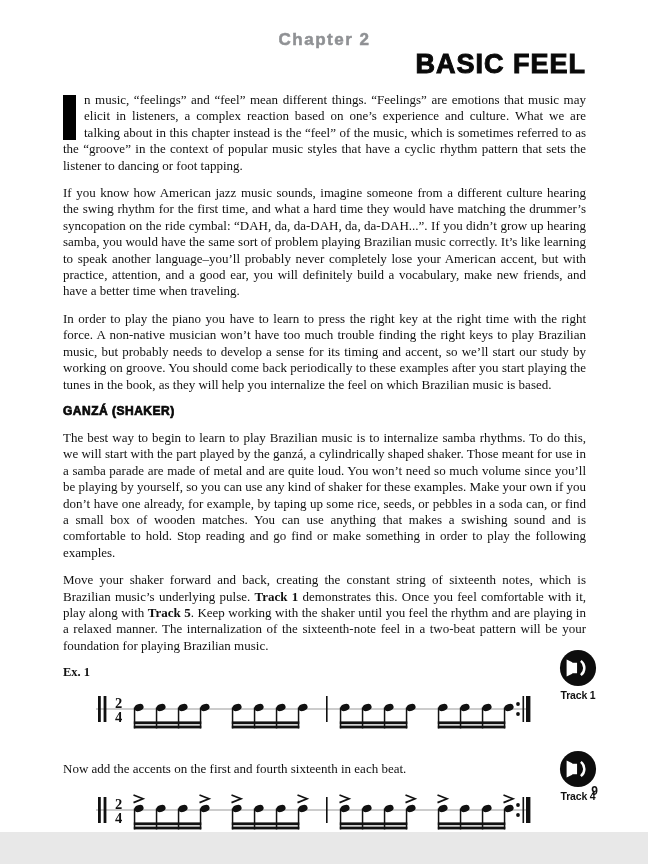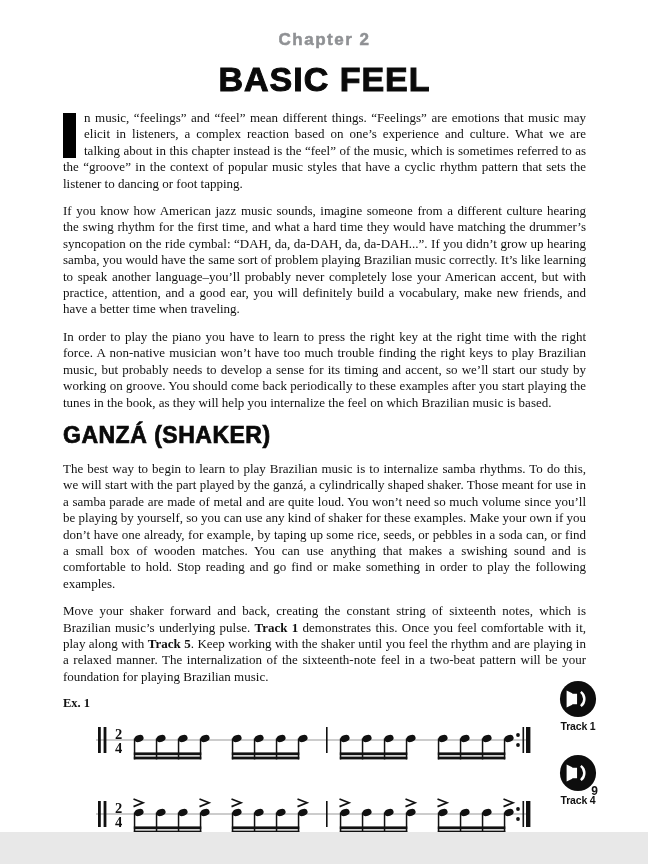--- a/index.html
+++ b/index.html
@@ -16,48 +16,48 @@
   .chapter{
     text-align:center;
     font-family:"Liberation Sans", sans-serif;
     font-weight:bold;
     font-size:17px;
     letter-spacing:1.5px;
     color:#8f9194;
     -webkit-text-stroke:0.5px #8f9194;
   }
   .title{
-    text-align:center;
-    font-family:"Liberation Sans", sans-serif;
-    font-weight:bold;
-    font-size:34px;
+    text-align:right;
+    font-family:"Liberation Sans", sans-serif;
+    font-weight:bold;
+    font-size:27px;
     letter-spacing:1px;
     color:#0a0a0a;
     -webkit-text-stroke:1px #0a0a0a;
-    margin:12px 0 14px 0;
+    margin:1px 0 14px 0;
     line-height:1;
   }
   p.body{
     font-size:13px;
     line-height:16.4px;
     text-align:justify;
     margin:0 0 11px 0;
   }
   .dropcap{
     float:left;
     width:13px;height:45px;
     background:#000;color:#000;
     overflow:hidden;
     margin:3px 8px 0 0;
     font-size:40px;line-height:45px;
   }
   h2.section{
     font-family:"Liberation Sans", sans-serif;
     font-weight:bold;
-    font-size:23px;
+    font-size:12px;
     letter-spacing:0.5px;
     color:#0a0a0a;
     -webkit-text-stroke:0.7px #0a0a0a;
     margin:8px 0 12px 0;
   }
   .ital{}
   .bold{font-weight:bold;}
   .example{position:relative;margin:10px 0 0 0;}
   .example .ex-label{
     font-weight:bold;
@@ -175,20 +175,21 @@
         <svg viewBox="0 0 40 40" width="38" height="38">
           <circle cx="20" cy="20" r="19" fill="#0d0d0d"></circle>
           <polygon points="8,11 8,29 14,26 14,14" fill="#ffffff"></polygon>
           <rect x="13.5" y="14.5" width="5.5" height="11" fill="#ffffff"></rect>
           <path d="M23 12.5 A 9.5 9.5 0 0 1 23 27.5" fill="none" stroke="#ffffff" stroke-width="2.6"></path>
         </svg>
         <div>Track 1</div>
       </div>
     </div>
 
+    <p class="body p6">Now add the accents on the first and fourth sixteenth in each beat.</p>
 
     <div class="example ex-2">
       <div class="notation"><svg width="440" height="48" viewBox="0 0 440 48">
             <line x1="3" y1="22" x2="437" y2="22" stroke="#9a9a9a" stroke-width="1.1"></line>
             <rect x="5" y="9" width="2.8" height="26" fill="#111111"></rect>
             <rect x="10.6" y="9" width="2.8" height="26" fill="#111111"></rect>
             <text x="25.5" y="21" class="ts">2</text>
             <text x="25.5" y="34.5" class="ts">4</text>
             <ellipse cx="46" cy="20.5" rx="4.7" ry="3.4" fill="#111111" transform="rotate(-18 46 20.5)"></ellipse>
             <rect x="40.8" y="20.5" width="1.5" height="20.9" fill="#111111"></rect>

